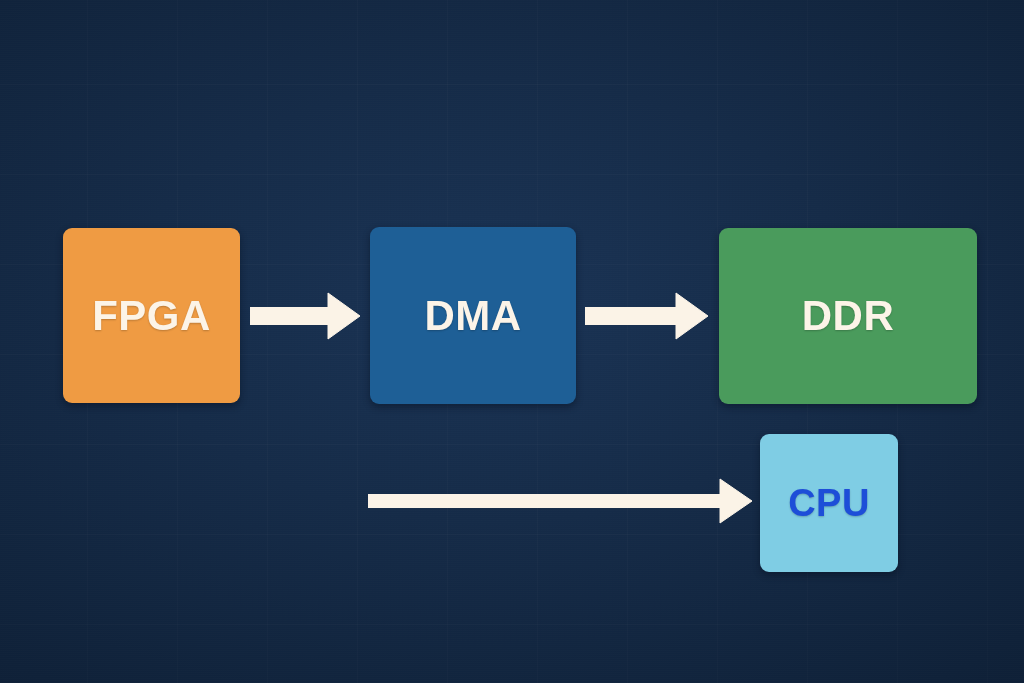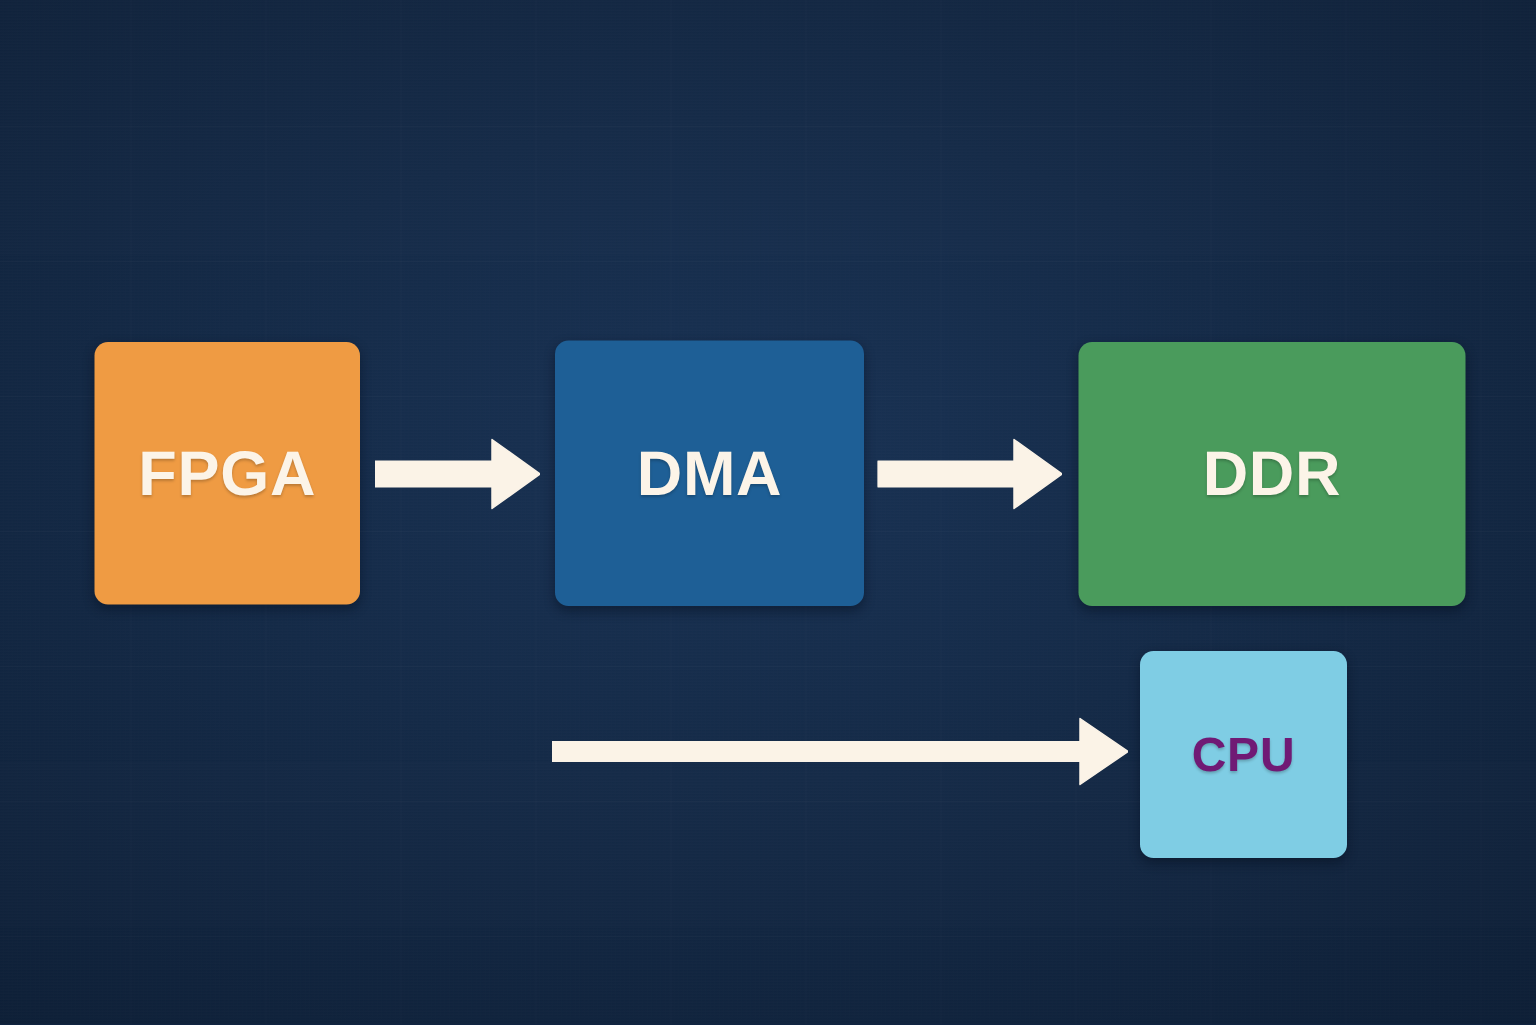--- a/index.html
+++ b/index.html
@@ -83,21 +83,21 @@
 
   <div class="node" style="left: 63px; top: 228px; width: 177px; height: 175px; background: rgb(239, 155, 67);">
     <span class="node-label" style="font-size: 42px; color: rgb(252, 244, 232);">FPGA</span>
   </div>
 
   <div class="node" style="left: 719px; top: 228px; width: 258px; height: 176px; background: rgb(74, 155, 92);">
     <span class="node-label" style="font-size: 42px; color: rgb(252, 244, 232);">DDR</span>
   </div>
 
   <div class="node" style="left: 760px; top: 434px; width: 138px; height: 138px; background: rgb(127, 205, 228);">
-    <span class="node-label" style="font-size: 32px; color: #701a75;">CPU</span>
+    <span class="node-label" style="font-size: 38px; color: #1d4ed8;">CPU</span>
   </div>
 
   <div class="arrow" style="left: 250px; top: 292px; width: 110px; height: 48px;">
       <svg width="110" height="48" viewBox="0 0 110 48">
         <polygon points="0,15.5 78,15.5 78,1 110,24 78,47 78,32.5 0,32.5" fill="#FBF3E7" stroke="#FBF3E7" stroke-width="1" stroke-linejoin="round"></polygon>
       </svg>
     </div>
   <div class="arrow" style="left: 585px; top: 292px; width: 123px; height: 48px;">
       <svg width="123" height="48" viewBox="0 0 123 48">
         <polygon points="0,15.5 91,15.5 91,1 123,24 91,47 91,32.5 0,32.5" fill="#FBF3E7" stroke="#FBF3E7" stroke-width="1" stroke-linejoin="round"></polygon>

